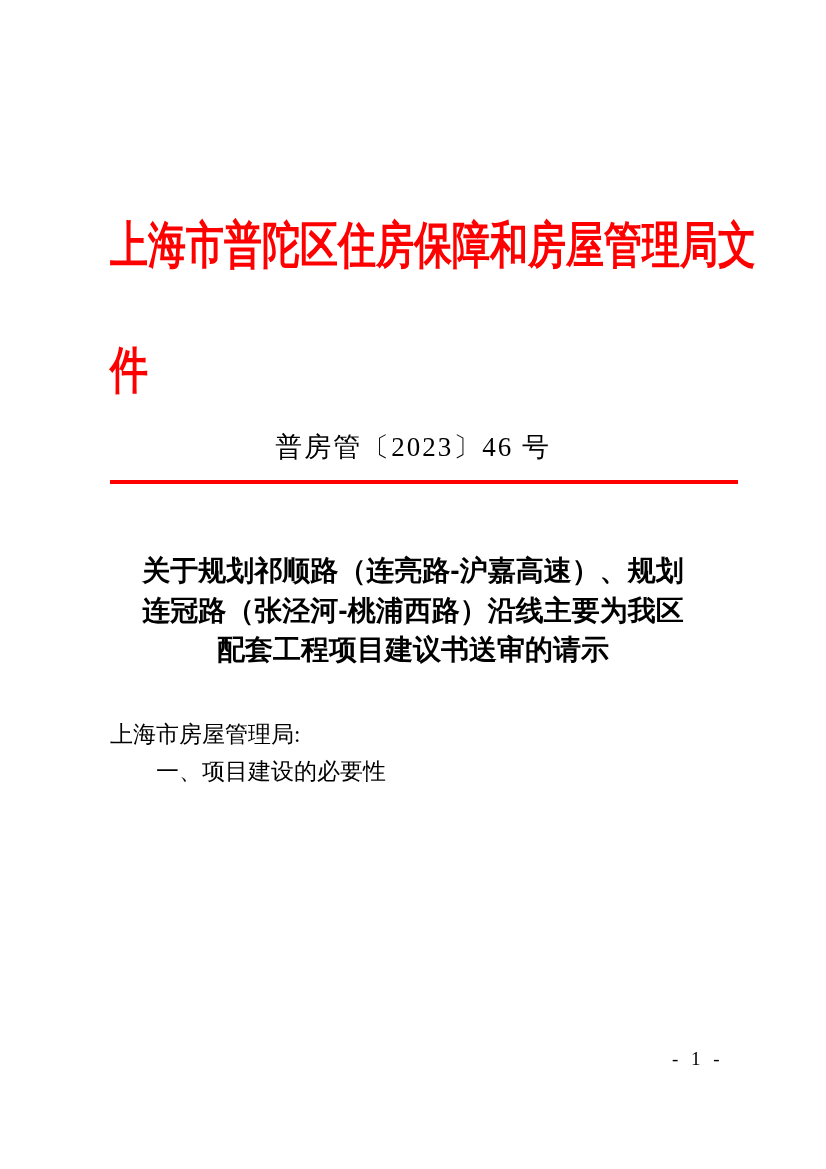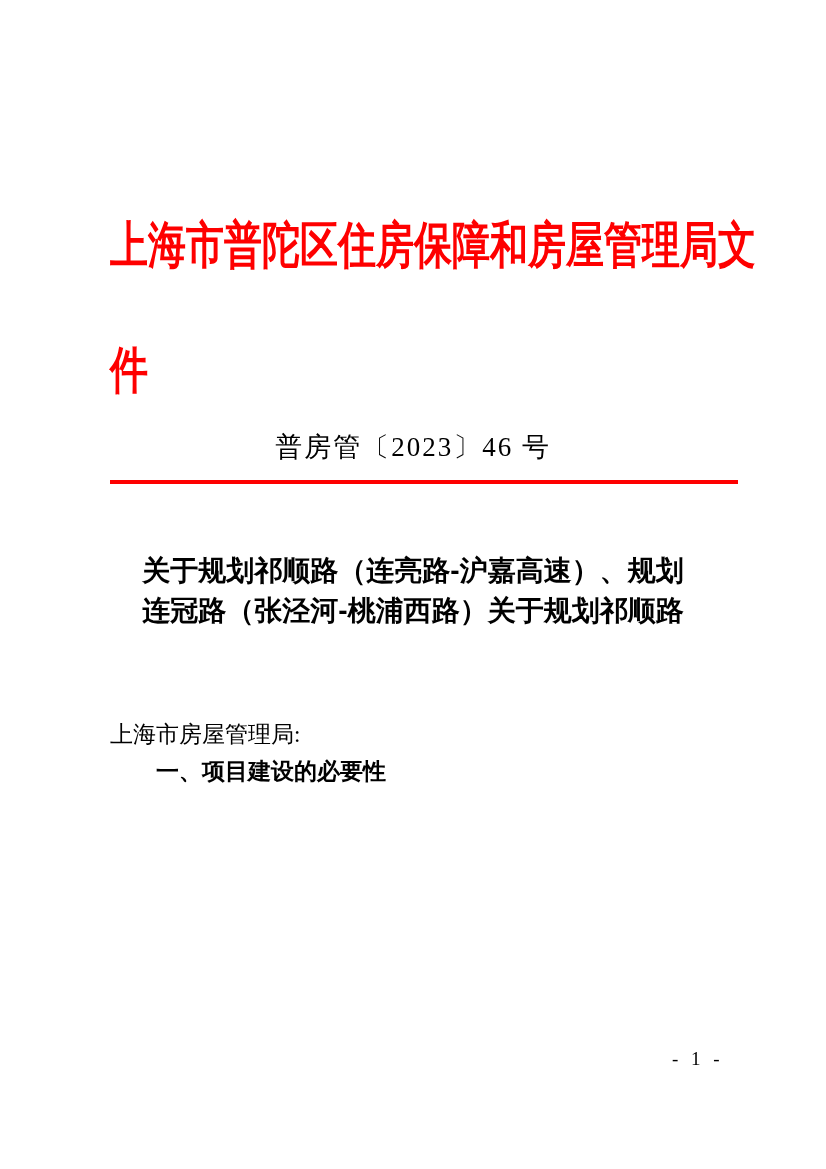--- a/index.html
+++ b/index.html
@@ -71,21 +71,21 @@
     left: 110px;
     top: 716px;
     width: 628px;
     font-size: 23px;
     line-height: 37.3px;
     text-align: justify;
   }
   .body-text p { margin: 0; }
   .indent { text-indent: 2em; }
   .section-heading {
-    font-weight: bold;
+    font-weight: normal;
     font-family: "Liberation Sans", "DejaVu Sans", sans-serif;
     text-align: left;
   }
 
   
   .page-number {
     position: absolute;
     left: 672px;
     top: 1048px;
     font-size: 19px;
@@ -102,21 +102,22 @@
     <div class="line">上海市普陀区住房保障和房屋管理局文</div>
     <div class="line">件</div>
   </div>
 
   <div class="doc-number">普房管〔2023〕46 号</div>
 
   <div class="red-rule"></div>
 
   <h1 class="doc-title">
     <span>关于规划祁顺路（连亮路-沪嘉高速）、规划</span><br>
-    <span>连冠路（张泾河-桃浦西路）关于规划祁顺路</span><br>
+    <span>连冠路（张泾河-桃浦西路）沿线主要为我区</span><br>
+    <span>配套工程项目建议书送审的请示</span>
   </h1>
 
   <div class="body-text">
     <p>上海市房屋管理局:</p>
     <p class="indent section-heading">一、项目建设的必要性</p>
   </div>
 
   <div class="page-number">- 1 -</div>
 
 </div>

